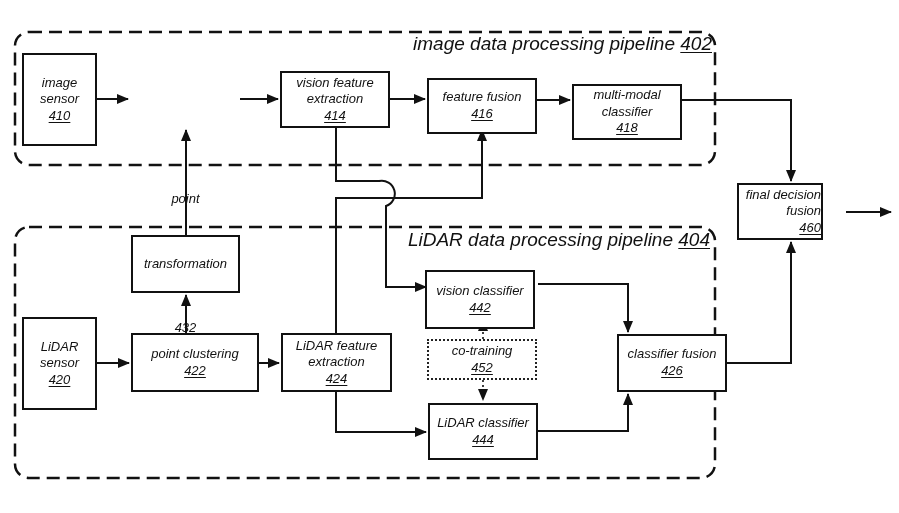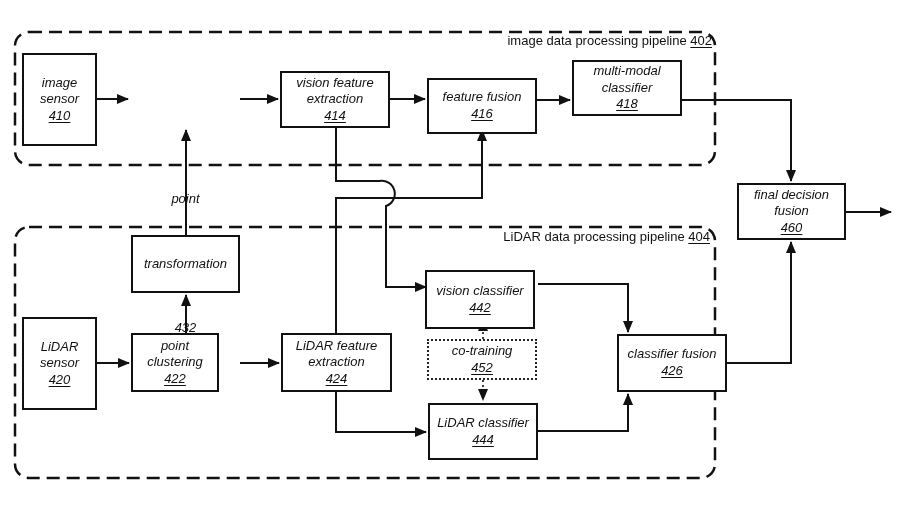--- a/index.html
+++ b/index.html
@@ -21,21 +21,22 @@
     text-align:center;
     font-style:italic;
     font-size:13px;line-height:1.28;
     box-sizing:border-box;
     z-index:2;
   }
   .node.dotted{border:2px dotted #222;}
   .node .ref{text-decoration:underline;text-underline-offset:2px;}
   .pipe-label{
     position:absolute;
-    font-size:13px;
+    font-style:italic;
+    font-size:19px;
     white-space:nowrap;
     z-index:2;
   }
   .pipe-label .ref{text-decoration:underline;text-underline-offset:2px;}
 </style>
 </head>
 <body>
 
 <div id="figure">
 
@@ -88,42 +89,42 @@
   </div>
   <div class="node" style="left:280px;top:71px;width:110px;height:57px;">
     <span>vision feature</span>
     <span>extraction</span>
     <span class="ref">414</span>
   </div>
   <div class="node" style="left:427px;top:72px;width:110px;height:56px;margin-top:6px;">
     <span>feature fusion</span>
     <span class="ref">416</span>
   </div>
-  <div class="node" style="left:572px;top:60px;width:110px;height:56px;">
+  <div class="node" style="left:572px;top:84px;width:110px;height:56px;">
     <span>multi-modal</span>
     <span>classifier</span>
     <span class="ref">418</span>
   </div>
-  <div class="node" style="left:737px;top:183px;width:109px;height:57px;">
+  <div class="node" style="left:737px;top:183px;width:86px;height:57px;align-items:flex-end;">
     <span>final decision</span>
     <span>fusion</span>
     <span class="ref">460</span>
   </div>
 
   <div class="node" style="left:131px;top:235px;width:109px;height:58px;gap:48px;">
     <span>point</span>
     <span>transformation</span>
     <span class="ref">432</span>
   </div>
   <div class="node" style="left:22px;top:317px;width:75px;height:93px;align-items:center;">
     <span>LiDAR</span>
     <span>sensor</span>
     <span class="ref">420</span>
   </div>
-  <div class="node" style="left:131px;top:333px;width:88px;height:59px;">
+  <div class="node" style="left:131px;top:333px;width:128px;height:59px;">
     <span>point clustering</span>
     <span class="ref">422</span>
   </div>
   <div class="node" style="left:281px;top:333px;width:111px;height:59px;">
     <span>LiDAR feature</span>
     <span>extraction</span>
     <span class="ref">424</span>
   </div>
   <div class="node" style="left:425px;top:258px;width:110px;height:59px;margin-top:12px;">
     <span>vision classifier</span>

